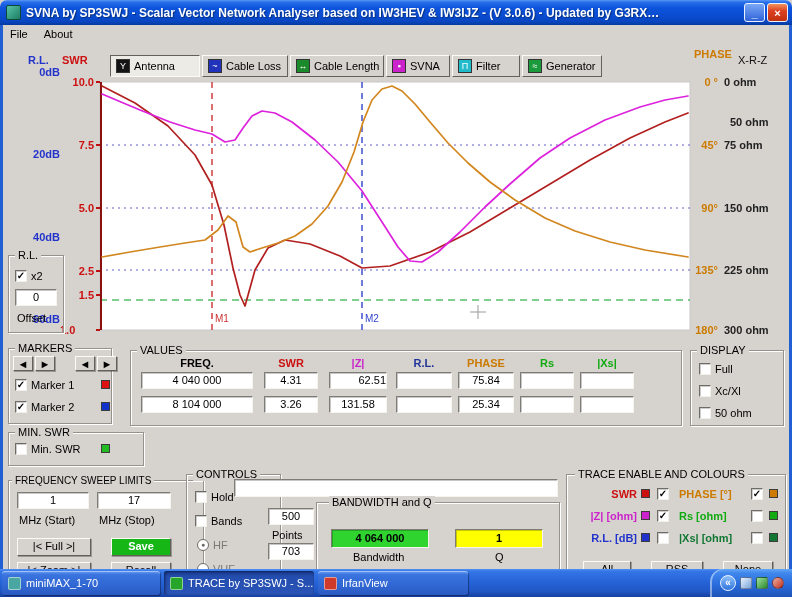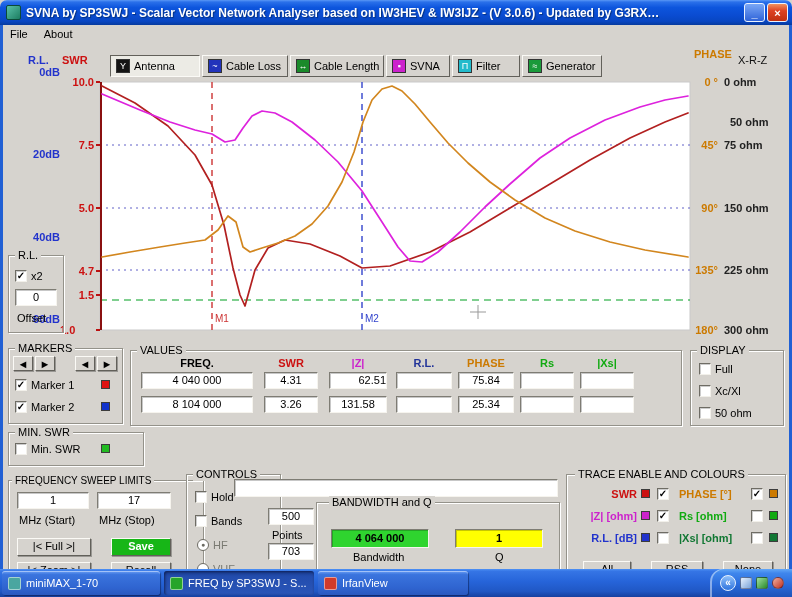--- a/index.html
+++ b/index.html
@@ -122,21 +122,21 @@
   </div>
 
   <span class="tick" style="left:22px;top:66px;width:38px;text-align:right;color:#2233cc;">0dB</span>
   <span class="tick" style="left:22px;top:148px;width:38px;text-align:right;color:#2233cc;">20dB</span>
   <span class="tick" style="left:22px;top:231px;width:38px;text-align:right;color:#2233cc;">40dB</span>
   <span class="tick" style="left:22px;top:313px;width:38px;text-align:right;color:#2233cc;">60dB</span>
 
   <span class="tick" style="left:60px;top:76px;width:34px;text-align:right;color:#cc1111;">10.0</span>
   <span class="tick" style="left:60px;top:139px;width:34px;text-align:right;color:#cc1111;">7.5</span>
   <span class="tick" style="left:60px;top:202px;width:34px;text-align:right;color:#cc1111;">5.0</span>
-  <span class="tick" style="left:60px;top:265px;width:34px;text-align:right;color:#cc1111;">4.7</span>
+  <span class="tick" style="left:60px;top:265px;width:34px;text-align:right;color:#cc1111;">2.5</span>
   <span class="tick" style="left:60px;top:289px;width:34px;text-align:right;color:#cc1111;">1.5</span>
   <span class="tick" style="left:60px;top:324px;width:34px;text-align:left;color:#cc1111;">1.0</span>
 
   <span class="tick" style="left:692px;top:76px;width:26px;text-align:right;color:#cc7a00;">0 °</span>
   <span class="tick" style="left:692px;top:139px;width:26px;text-align:right;color:#cc7a00;">45°</span>
   <span class="tick" style="left:692px;top:202px;width:26px;text-align:right;color:#cc7a00;">90°</span>
   <span class="tick" style="left:692px;top:264px;width:26px;text-align:right;color:#cc7a00;">135°</span>
   <span class="tick" style="left:692px;top:324px;width:26px;text-align:right;color:#cc7a00;">180°</span>
 
   <span class="tick" style="left:724px;top:76px;color:#222;">0 ohm</span>
@@ -171,21 +171,21 @@
     </svg>
 
   <div class="grp" style="left:8px;top:255px;width:56px;height:78px;">
     <span class="ttl">R.L.</span>
     <span class="cb" style="left:6px;top:14px;">✓</span>
     <span class="lbl" style="left:22px;top:14px;">x2</span>
     <div class="sunken fld" style="left:6px;top:33px;width:42px;">0</div>
     <span class="lbl" style="left:8px;top:56px;">Offset</span>
   </div>
 
-  <div class="grp" style="left:8px;top:348px;width:115px;height:76px;">
+  <div class="grp" style="left:8px;top:348px;width:104px;height:76px;">
     <span class="ttl">MARKERS</span>
     <div class="b3" style="left:4px;top:7px;width:20px;height:15px;">◄</div>
     <div class="b3" style="left:26px;top:7px;width:20px;height:15px;">►</div>
     <div class="b3" style="left:66px;top:7px;width:20px;height:15px;">◄</div>
     <div class="b3" style="left:88px;top:7px;width:20px;height:15px;">►</div>
     <span class="cb" style="left:6px;top:30px;">✓</span>
     <span class="lbl" style="left:22px;top:30px;">Marker 1</span>
     <span class="sq" style="left: 92px; top: 31px; background: rgb(221, 17, 17);"></span>
     <span class="cb" style="left:6px;top:52px;">✓</span>
     <span class="lbl" style="left:22px;top:52px;">Marker 2</span>
@@ -303,21 +303,21 @@
     <div class="b3" style="left:156px;top:86px;width:50px;height:18px;">None</div>
   </div>
 
   <div class="taskbar">
     <div class="titem" style="left:2px;width:158px;">
       <span class="ticn" style="background: rgb(74, 166, 160);"></span>
       <span>miniMAX_1-70</span>
     </div>
     <div class="titem active" style="left:164px;width:150px;">
       <span class="ticn" style="background: rgb(39, 164, 42);"></span>
-      <span>FREQ by SP3SWJ - S...</span>
+      <span>TRACE by SP3SWJ - S...</span>
     </div>
     <div class="titem" style="left:318px;width:150px;">
       <span class="ticn" style="background: rgb(208, 58, 42);"></span>
       <span>IrfanView</span>
     </div>
     <div class="tray">
       <span class="chev">«</span>
       <span class="trico" style="background:linear-gradient(135deg,#e8f2ff,#7aa4d8);"></span>
       <span class="trico" style="background:linear-gradient(135deg,#9fe09f,#2a8a2a);"></span>
       <span class="trico" style="background:linear-gradient(135deg,#f0b0a0,#c03020);border-radius:50%;"></span>

